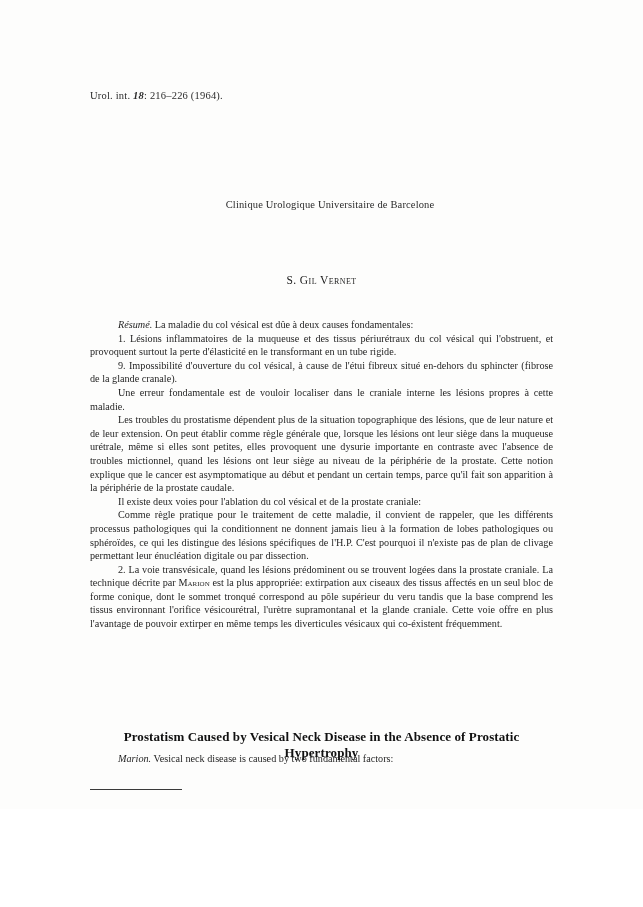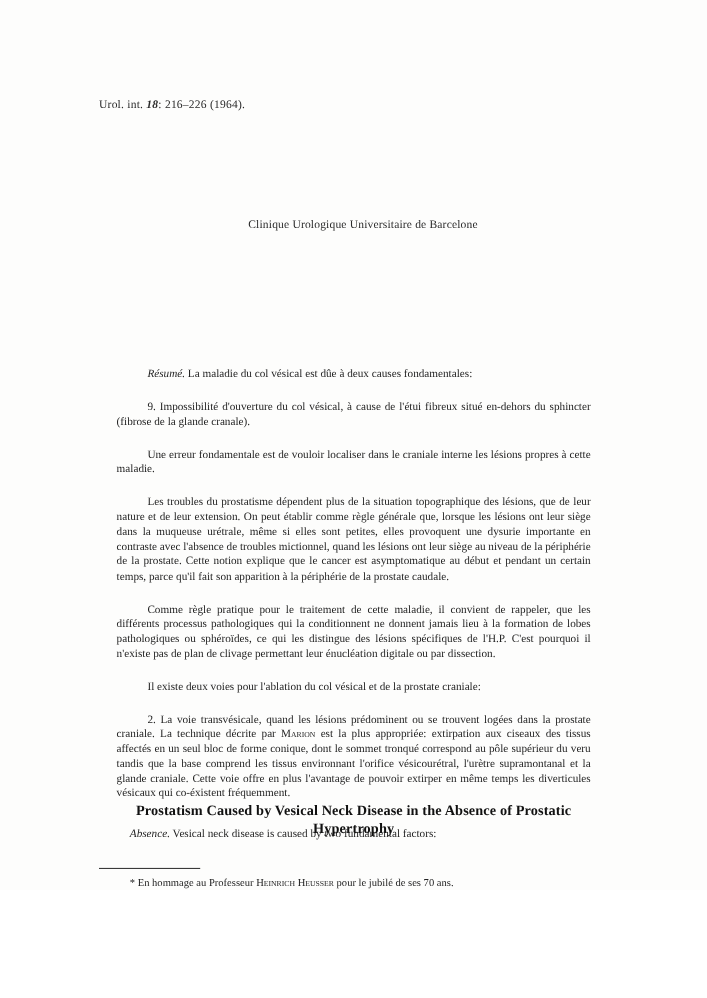--- a/index.html
+++ b/index.html
@@ -71,21 +71,21 @@
     position: absolute;
     left: 90px;
     top: 318px;
     width: 463px;
     font-size: 10.2px;
     line-height: 13.6px;
     text-align: justify;
     color: #1f1f1f;
   }
   .body-block p {
-    margin: 16px;
+    margin: 0;
     text-indent: 28px;
     hyphens: auto;
     -webkit-hyphens: auto;
   }
   .lead-italic {
     font-style: italic;
   }
   .en-heading {
     position: absolute;
     left: 90px;
@@ -133,34 +133,35 @@
 </head>
 <body>
 
 <div class="page">
 
   <div class="journal-ref"><span>Urol. int.</span> <span class="vol">18</span><span>: 216–226 (1964).</span></div>
 
   <div class="affiliation">Clinique Urologique Universitaire de Barcelone</div>
 
 
+  <div class="author"><span class="smallcaps">S. Gil Vernet</span></div>
 
   <div class="body-block">
     <p><span class="lead-italic">Résumé.</span><span> La maladie du col vésical est dûe à deux causes fondamentales:</span></p>
+    <p>1. Lésions inflammatoires de la muqueuse et des tissus périurétraux du col vésical qui l'obstruent, et provoquent surtout la perte d'élasticité en le transformant en un tube rigide.</p>
     <p>9. Impossibilité d'ouverture du col vésical, à cause de l'étui fibreux situé en-dehors du sphincter (fibrose de la glande cranale).</p>
     <p>Une erreur fondamentale est de vouloir localiser dans le craniale interne les lésions propres à cette maladie.</p>
     <p>Les troubles du prostatisme dépendent plus de la situation topographique des lésions, que de leur nature et de leur extension. On peut établir comme règle générale que, lorsque les lésions ont leur siège dans la muqueuse urétrale, même si elles sont petites, elles provoquent une dysurie importante en contraste avec l'absence de troubles mictionnel, quand les lésions ont leur siège au niveau de la périphérie de la prostate. Cette notion explique que le cancer est asymptomatique au début et pendant un certain temps, parce qu'il fait son apparition à la périphérie de la prostate caudale.</p>
+    <p>Il existe deux voies pour l'ablation du col vésical et de la prostate craniale:</p>
     <p>Comme règle pratique pour le traitement de cette maladie, il convient de rappeler, que les différents processus pathologiques qui la conditionnent ne donnent jamais lieu à la formation de lobes pathologiques ou sphéroïdes, ce qui les distingue des lésions spécifiques de l'H.P. C'est pourquoi il n'existe pas de plan de clivage permettant leur énucléation digitale ou par dissection.</p>
-    <p>Il existe deux voies pour l'ablation du col vésical et de la prostate craniale:</p>
     <p><span>2. La voie transvésicale, quand les lésions prédominent ou se trouvent logées dans la prostate craniale. La technique décrite par </span><span class="smallcaps">Marion</span><span> est la plus appropriée: extirpation aux ciseaux des tissus affectés en un seul bloc de forme conique, dont le sommet tronqué correspond au pôle supérieur du veru tandis que la base comprend les tissus environnant l'orifice vésicourétral, l'urètre supramontanal et la glande craniale. Cette voie offre en plus l'avantage de pouvoir extirper en même temps les diverticules vésicaux qui co-éxistent fréquemment.</span></p>
   </div>
 
   <div class="en-heading">Prostatism Caused by Vesical Neck Disease in the Absence of Prostatic Hypertrophy</div>
 
   <div class="en-block">
-    <p><span class="lead-italic">Absence.</span><span> Vesical neck disease is caused by two fundamental factors:</span></p>
+    <p><span class="lead-italic">Marion.</span><span> Vesical neck disease is caused by two fundamental factors:</span></p>
   </div>
 
   <div class="footnote-rule"></div>
 
-  <div class="footnote"><span>* En hommage au Professeur </span><span class="smallcaps">Heinrich</span><span> </span><span class="smallcaps">Heusser</span><span> pour le jubilé de ses 70 ans.</span></div>
 
 </div>
 
 </body></html>

